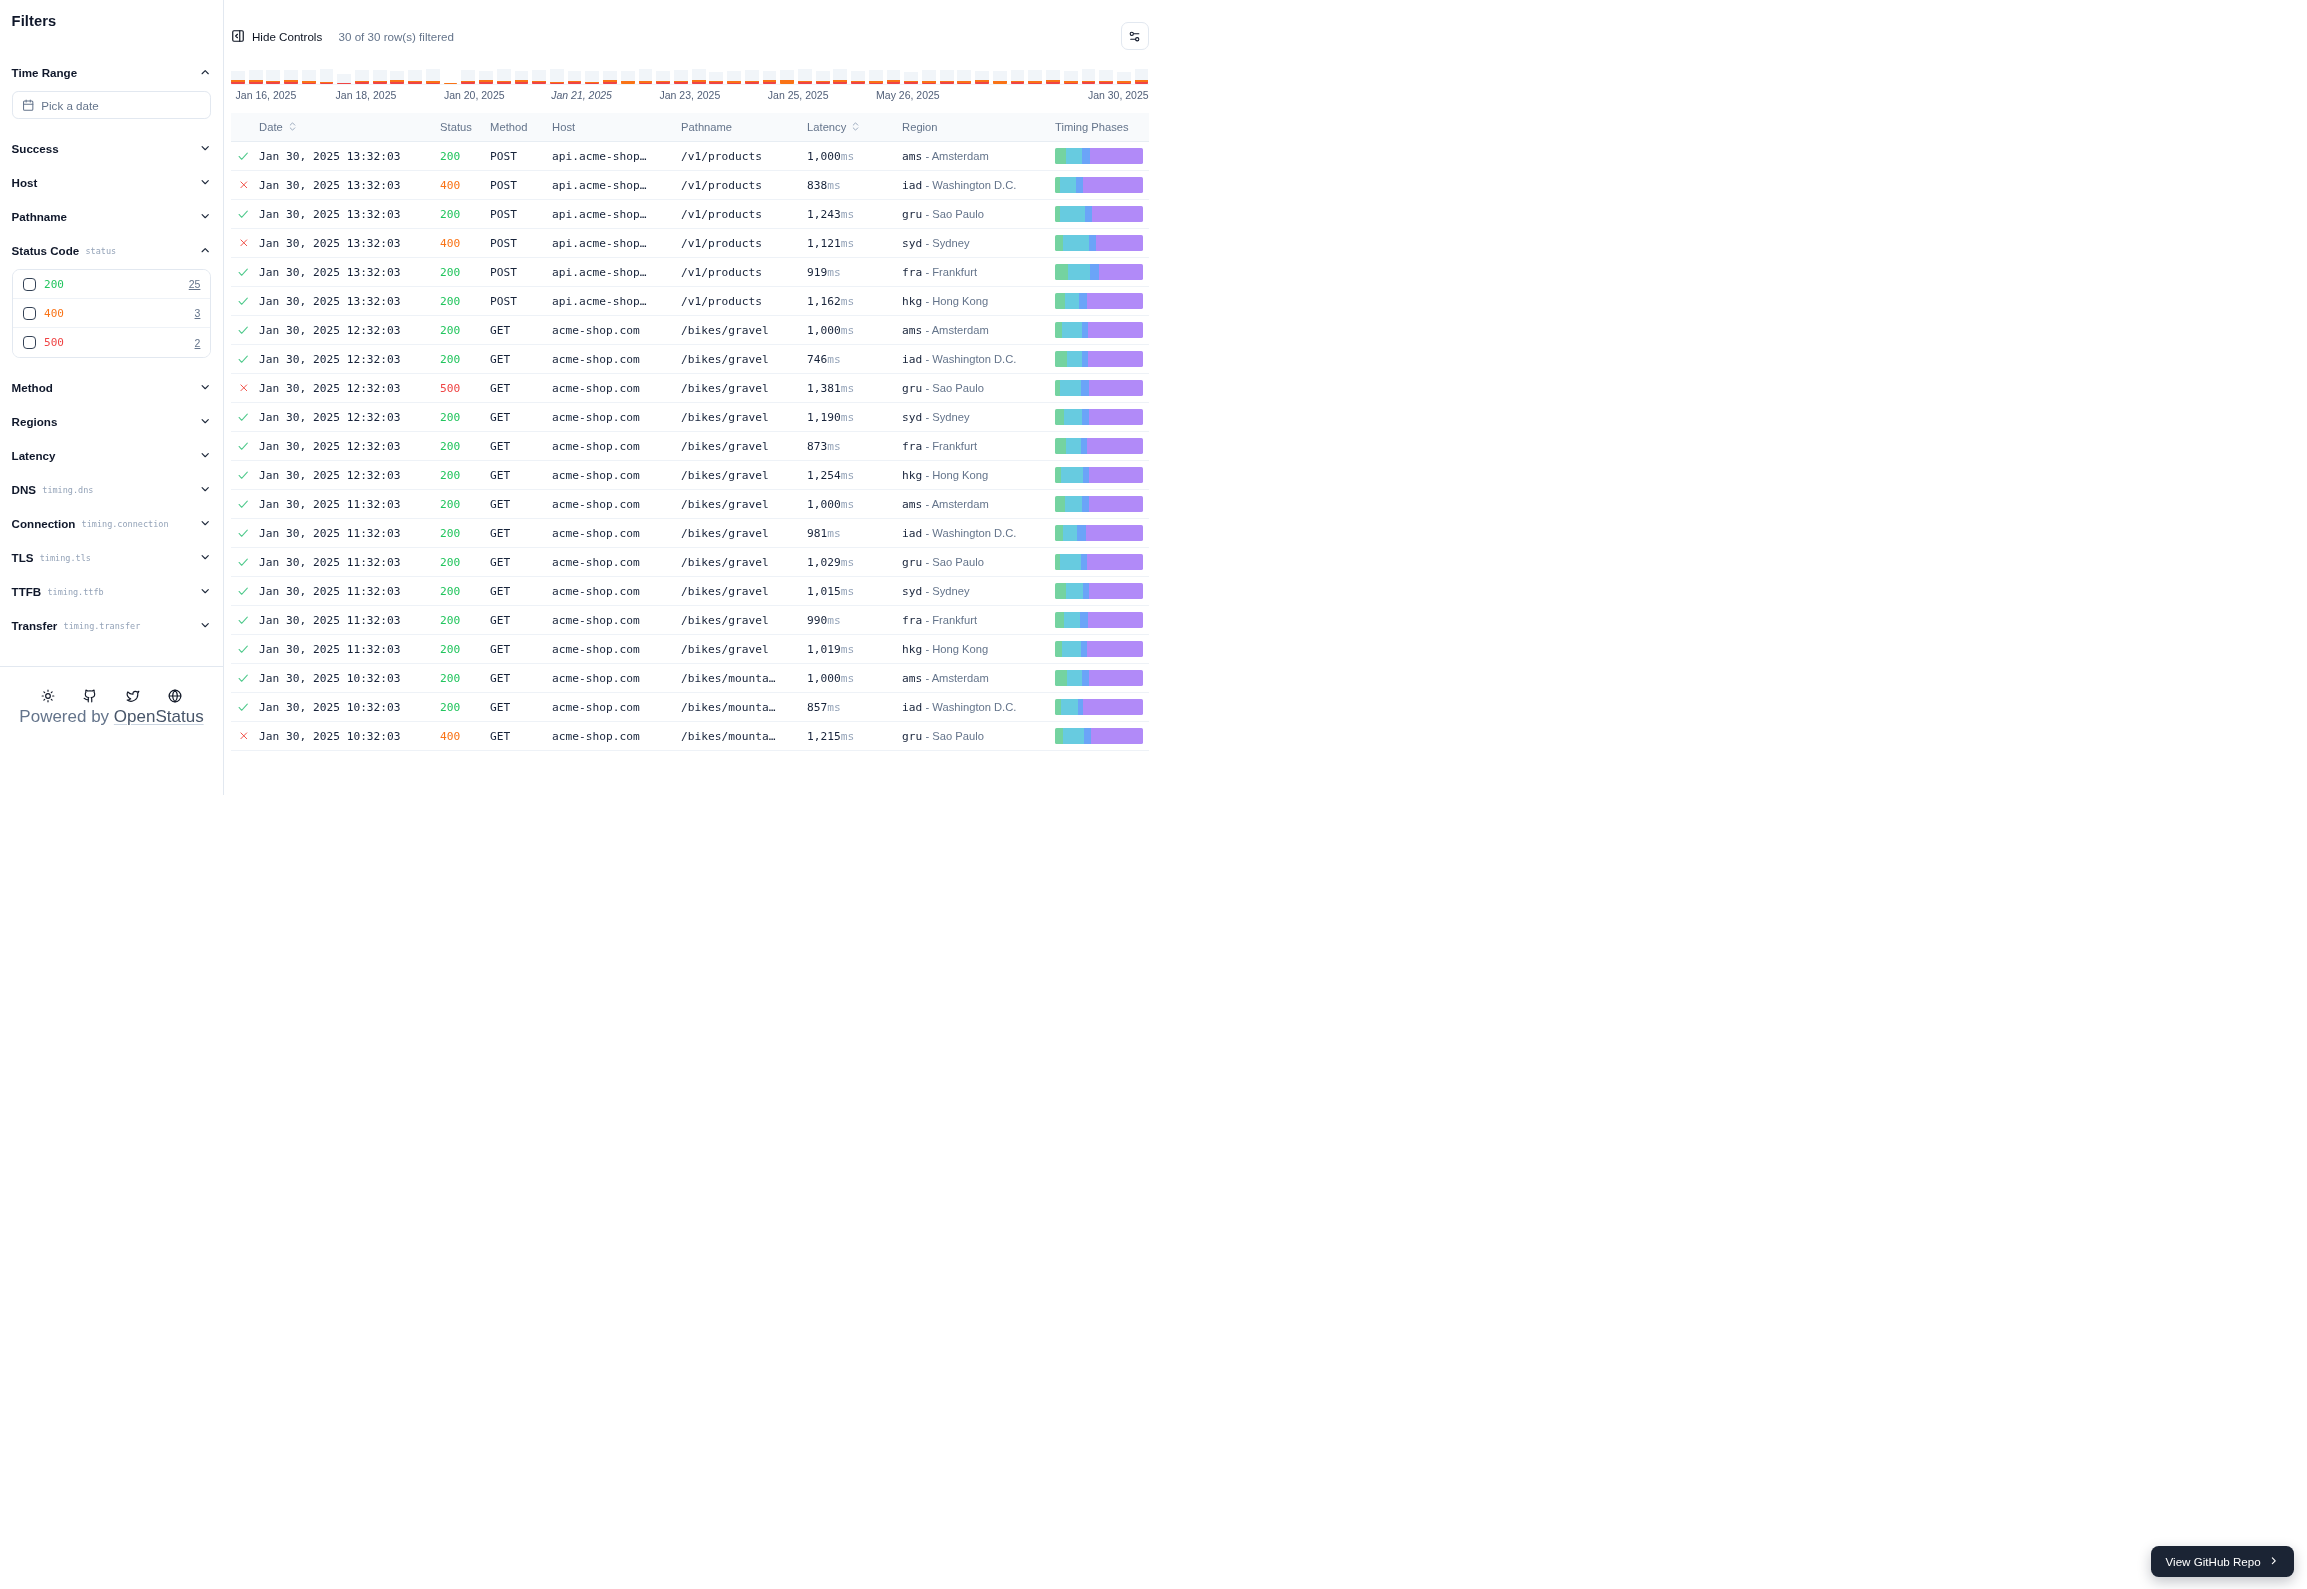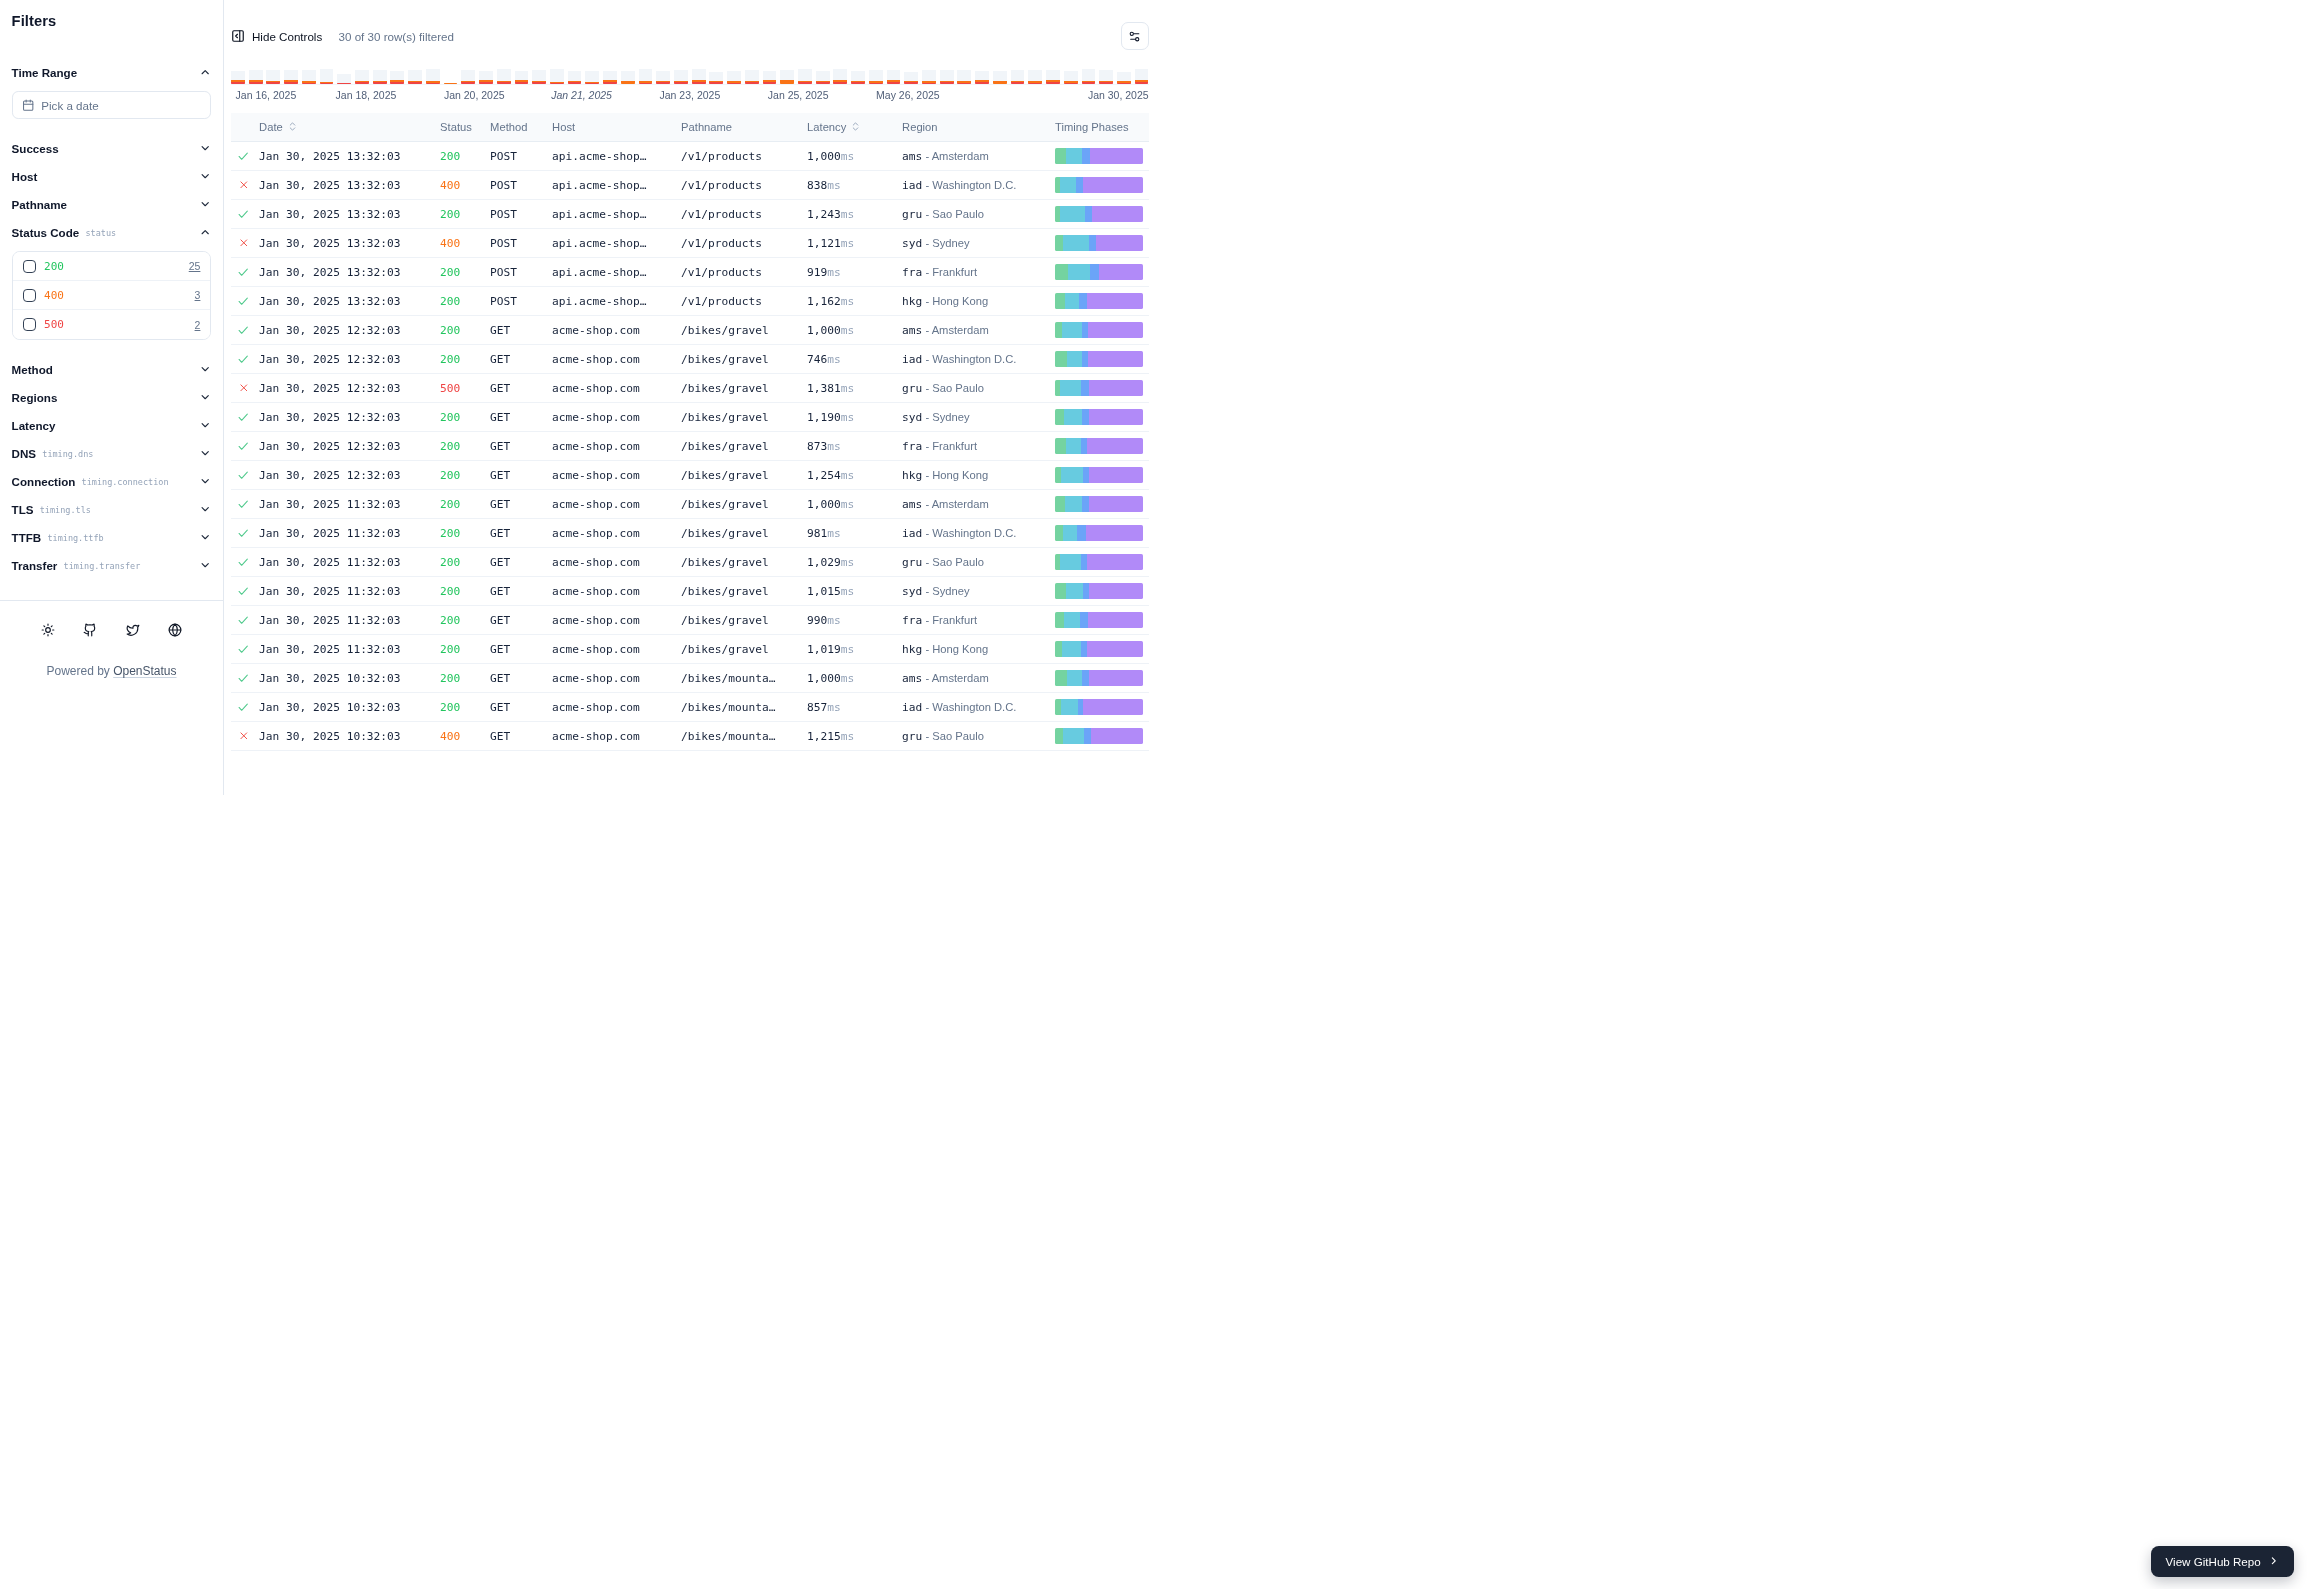--- a/index.html
+++ b/index.html
@@ -5,21 +5,21 @@
   * { margin:0; padding:0; box-sizing:border-box; }
   html,body { width:1154px; height:795px; overflow:hidden; background:#fff;
     font-family:"Liberation Sans", sans-serif; color:#0f172a; }
   .app { display:flex; width:1154px; height:795px; }
 
   
   .sidebar { width:224px; min-width:224px; border-right:0.8px solid #e2e8f0;
     padding:13px 11.6px 0 11.6px; display:flex; flex-direction:column; }
   .sidebar-title { font-size:14.7px; font-weight:700; letter-spacing:0.1px; }
   .sections { margin-top:34px; }
-  .section { margin-bottom:10px; }
+  .section { margin-bottom:16px; }
   .section-head { display:flex; align-items:center; height:18px; cursor:pointer; }
   .section-label { font-size:11.6px; font-weight:600; color:#0f172a; }
   .section-meta { font-family:"DejaVu Sans Mono", monospace; font-size:8.5px;
     color:#94a3b8; margin-left:6.2px; margin-top:1.6px; }
   .section-head .chev { margin-left:auto; color:#1e293b; display:flex; }
   .datepicker { margin:10px 0 20px 0; height:28px; border:0.8px solid #e2e8f0;
     border-radius:6.2px; display:flex; align-items:center; gap:7px; padding:0 9.3px;
     color:#64748b; font-size:11.6px; }
   .checkgroup { margin:10px 0 20px 0; border:0.8px solid #e2e8f0; border-radius:7.8px;
     overflow:hidden; }
@@ -28,21 +28,21 @@
   .checkrow:last-child { border-bottom:none; }
   .checkbox { width:13px; height:13px; border:1.2px solid #334155; border-radius:3.9px;
     background:#fff; }
   .checkval { font-family:"DejaVu Sans Mono", monospace; font-size:11px; }
   .checkcount { margin-left:auto; font-size:10.5px; color:#64748b;text-decoration:underline; }
   .sidebar-divider { border-top:0.8px solid #e2e8f0; margin:15.5px -11.6px 0 -11.6px; }
   .sidebar-footer { padding:20px 0 0 0; }
   .foot-icons { display:flex; justify-content:center; gap:24px; color:#0f172a; }
   .foot-icon { width:18.6px; height:18.6px; display:flex; align-items:center;
     justify-content:center; cursor:pointer; color:#111827; }
-  .powered { margin-top:25px; text-align:center; font-size:12px; color:#64748b; }
+  .powered { margin-top:2px; text-align:center; font-size:17px; color:#64748b; }
   .powered a { color:#475569; text-decoration:underline; text-decoration-color:#cbd5e1;
     text-underline-offset:2.3px; cursor:pointer; }
 
   
   .main { flex:1; padding:6.2px 5.4px 0 7px; display:flex; flex-direction:column; }
   .searchbar { height:34px; border:0.8px solid #e2e8f0; border-radius:7px;
     display:flex; align-items:center; padding:0 10px; gap:7.8px; }
   .searchbar .ph { font-size:12px; color:#94a3b8; }
   .kbd { margin-left:auto; border:0.8px solid #e2e8f0; background:#f8fafc;
     border-radius:4.7px; padding:3.1px 6.2px; font-size:9.7px; color:#64748b;

